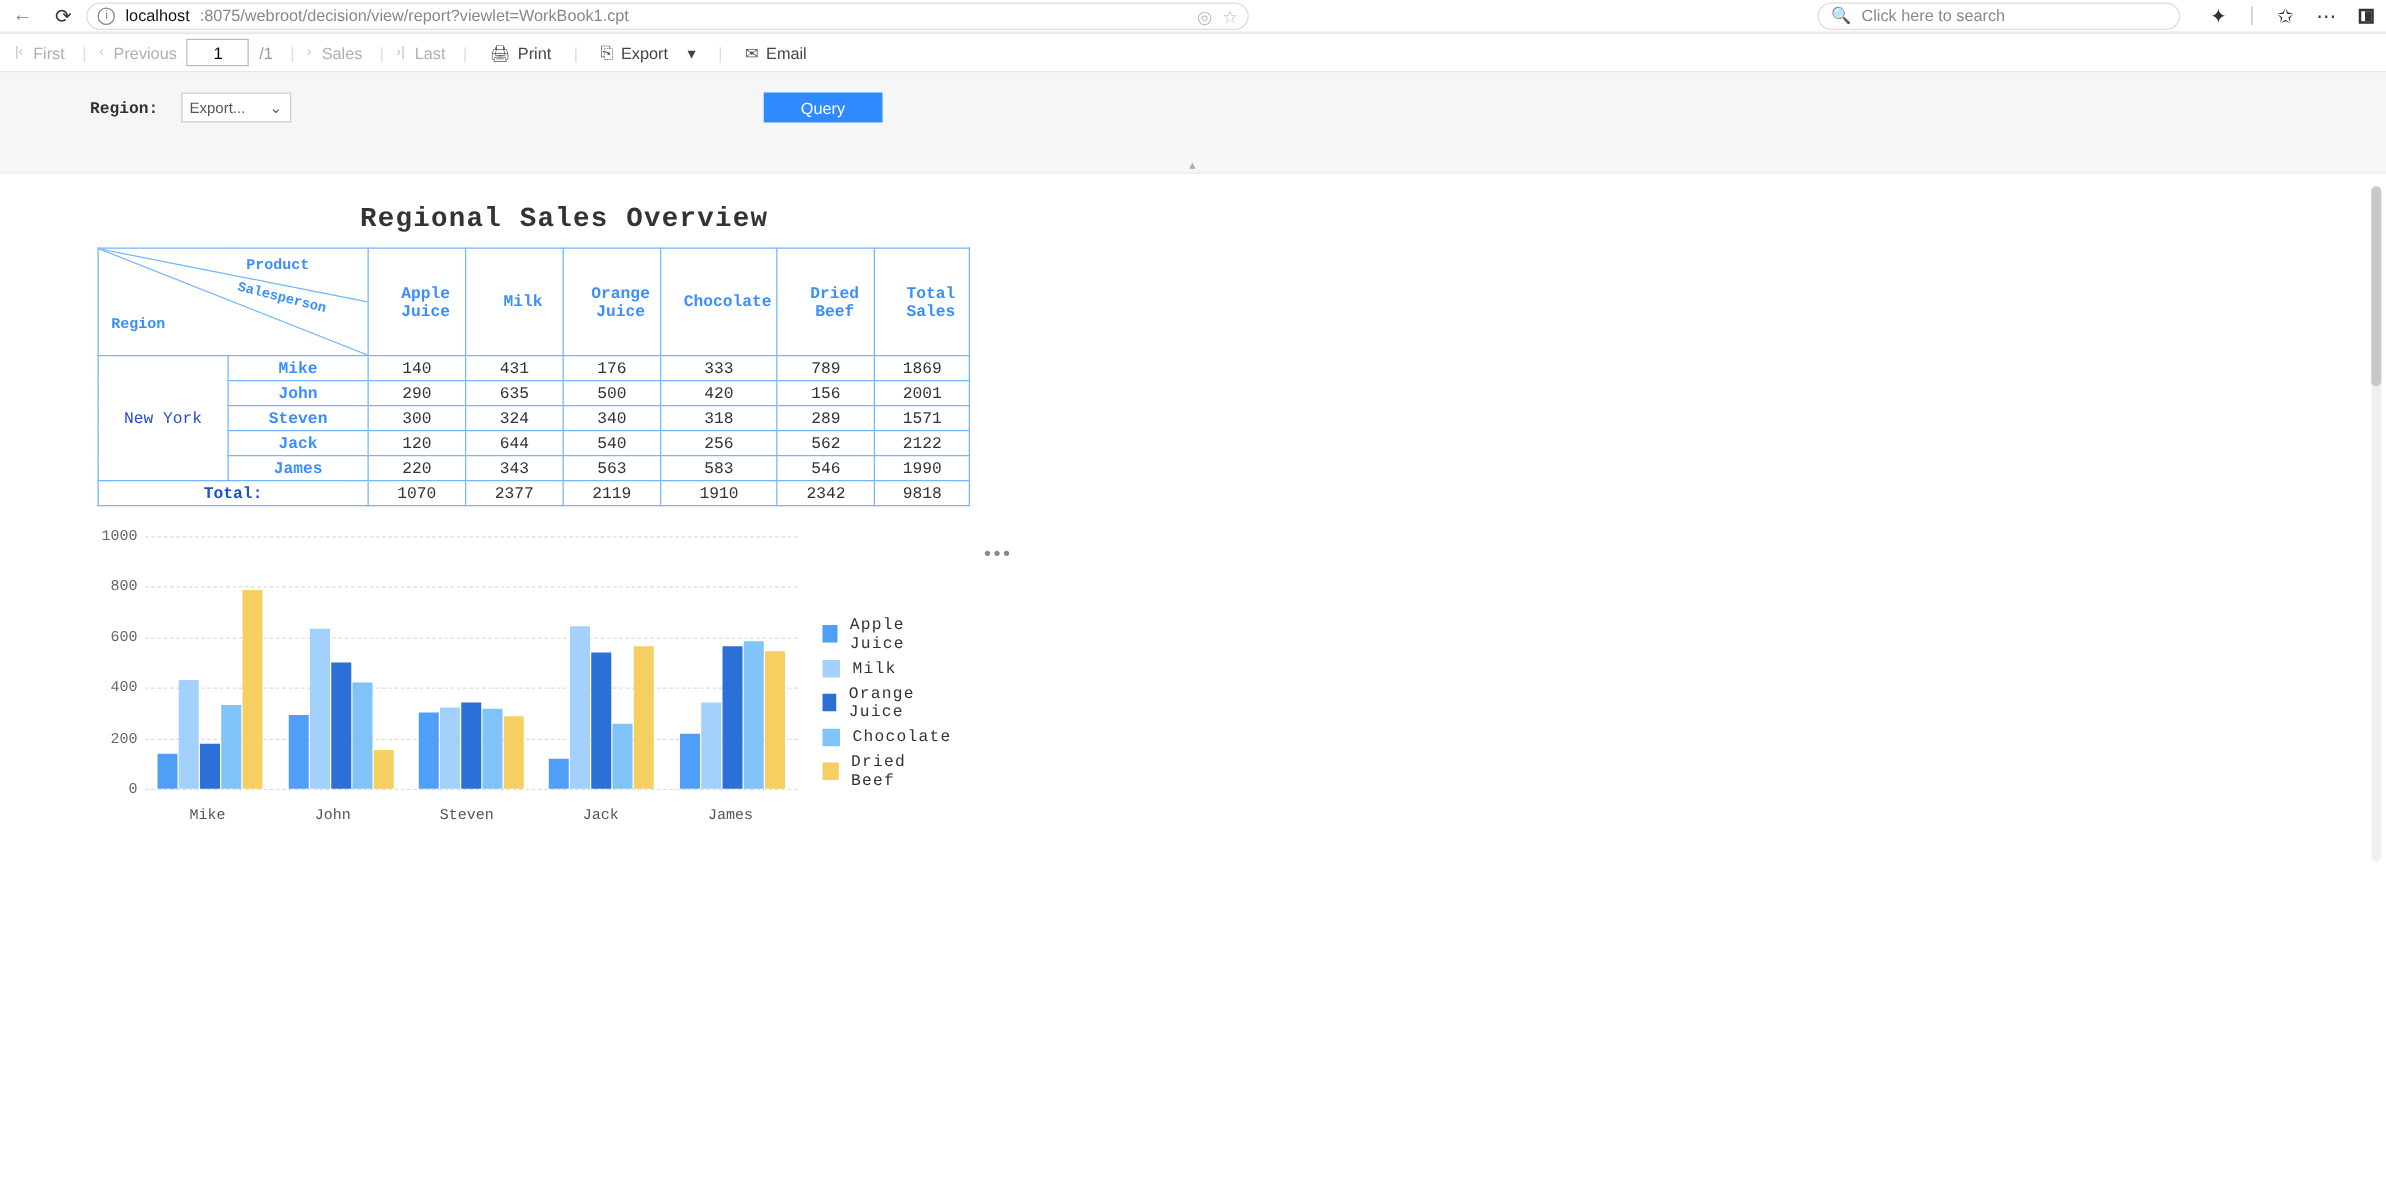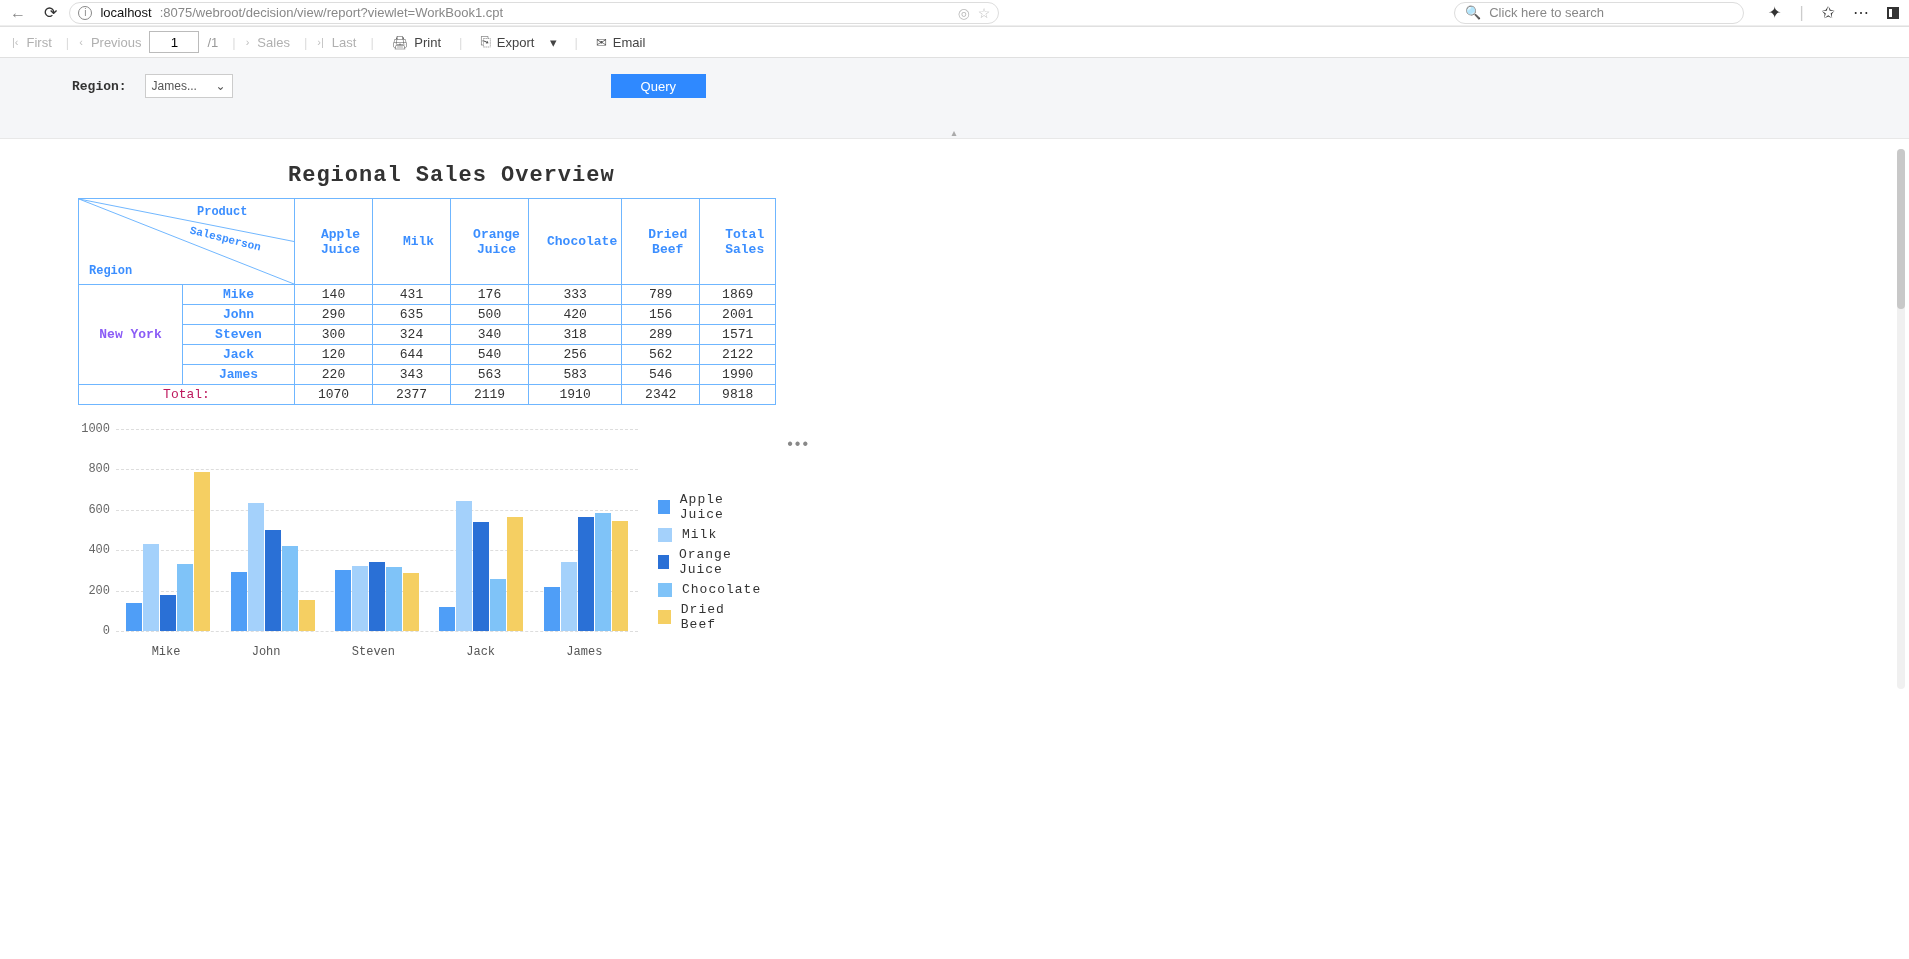--- a/index.html
+++ b/index.html
@@ -43,29 +43,29 @@
   .report-title { font-family: Liberation Mono, monospace; font-weight: bold; font-size: 22px; letter-spacing: 1px; margin-left: 210px; margin-bottom: 10px; }
   
   
   .sales-table { border-collapse: collapse; font-family: "Courier New", monospace; font-size: 13px; }
   .sales-table td, .sales-table th { border: 1px solid #6fb6ff; padding: 2px 4px; text-align: center; }
   .sales-table th { color: #3b8eff; font-weight: bold; padding-left: 18px; }
   .diag-cell { width: 216px; height: 86px; position: relative; padding: 0; }
   .diag-cell .lbl { position: absolute; color: #3b8eff; font-weight: bold; font-size: 12px; }
   .diag-cell .lbl.product { top: 6px; left: 118px; }
   .diag-cell .lbl.sales { top: 34px; left: 110px; transform: rotate(14deg); font-size: 11px; }
-  .diag-cell .lbl.region { bottom: 6px; left: 10px; }
+  .diag-cell .lbl.region { bottom: 18px; left: 10px; }
   .diag-cell svg { position: absolute; top: 0; left: 0; width: 100%; height: 100%; }
   .col-prod { width: 78px; }
   .col-last { width: 76px; }
   .row-region { width: 104px; }
   .row-sp { width: 112px; }
-  .sales-table .region-name { color: #8b5cf6; font-weight: bold; margin-top: 12px; }
+  .sales-table .region-name { color: #1d4ed8; font-weight: normal; margin-top: 12px; }
   .sales-table .sp-name { color: #3b8eff; font-weight: bold; }
-  .sales-table .total-label { color: #be185d; font-weight: normal; text-align: center; }
+  .sales-table .total-label { color: #1d4ed8; font-weight: bold; text-align: center; }
   
   
   .chart-wrap { margin-top: 24px; width: 680px; position: relative; }
   .chart-menu { position: absolute; right: -52px; top: 6px; color: #888; font-size: 16px; letter-spacing: 2px; cursor: pointer; }
   .chart { position: relative; height: 230px; width: 560px; }
   .chart .grid { position: absolute; left: 38px; right: 0; border-top: 1px dashed #ddd; }
   .chart .ylabel { position: absolute; left: 0; width: 32px; text-align: right; font-family: "Courier New", monospace; font-size: 12px; color: #666; transform: translateY(-50%); }
   .bars-area { position: absolute; left: 38px; bottom: 28px; right: 0; top: 0; display: flex; justify-content: space-around; align-items: flex-end; }
   .bar-group { display: flex; align-items: flex-end; gap: 1px; }
   .bar { width: 16px; }
@@ -134,21 +134,21 @@
   <span class="sep">|</span>
   <span class="action-btn">
       <span class="action-icon">✉</span>
       <span>Email</span>
     </span>
 </div>
 
 <div class="filter-bar">
   <span class="label">Region:</span>
   <div class="dropdown">
-    <span>James...</span>
+    <span>Export...</span>
     <span>⌄</span>
   </div>
   <button class="query-btn">Query</button>
   <div class="split-handle">▴</div>
 </div>
 
 <div class="report-area">
   <div class="vscroll">
       <div class="thumb"></div>
     </div>

